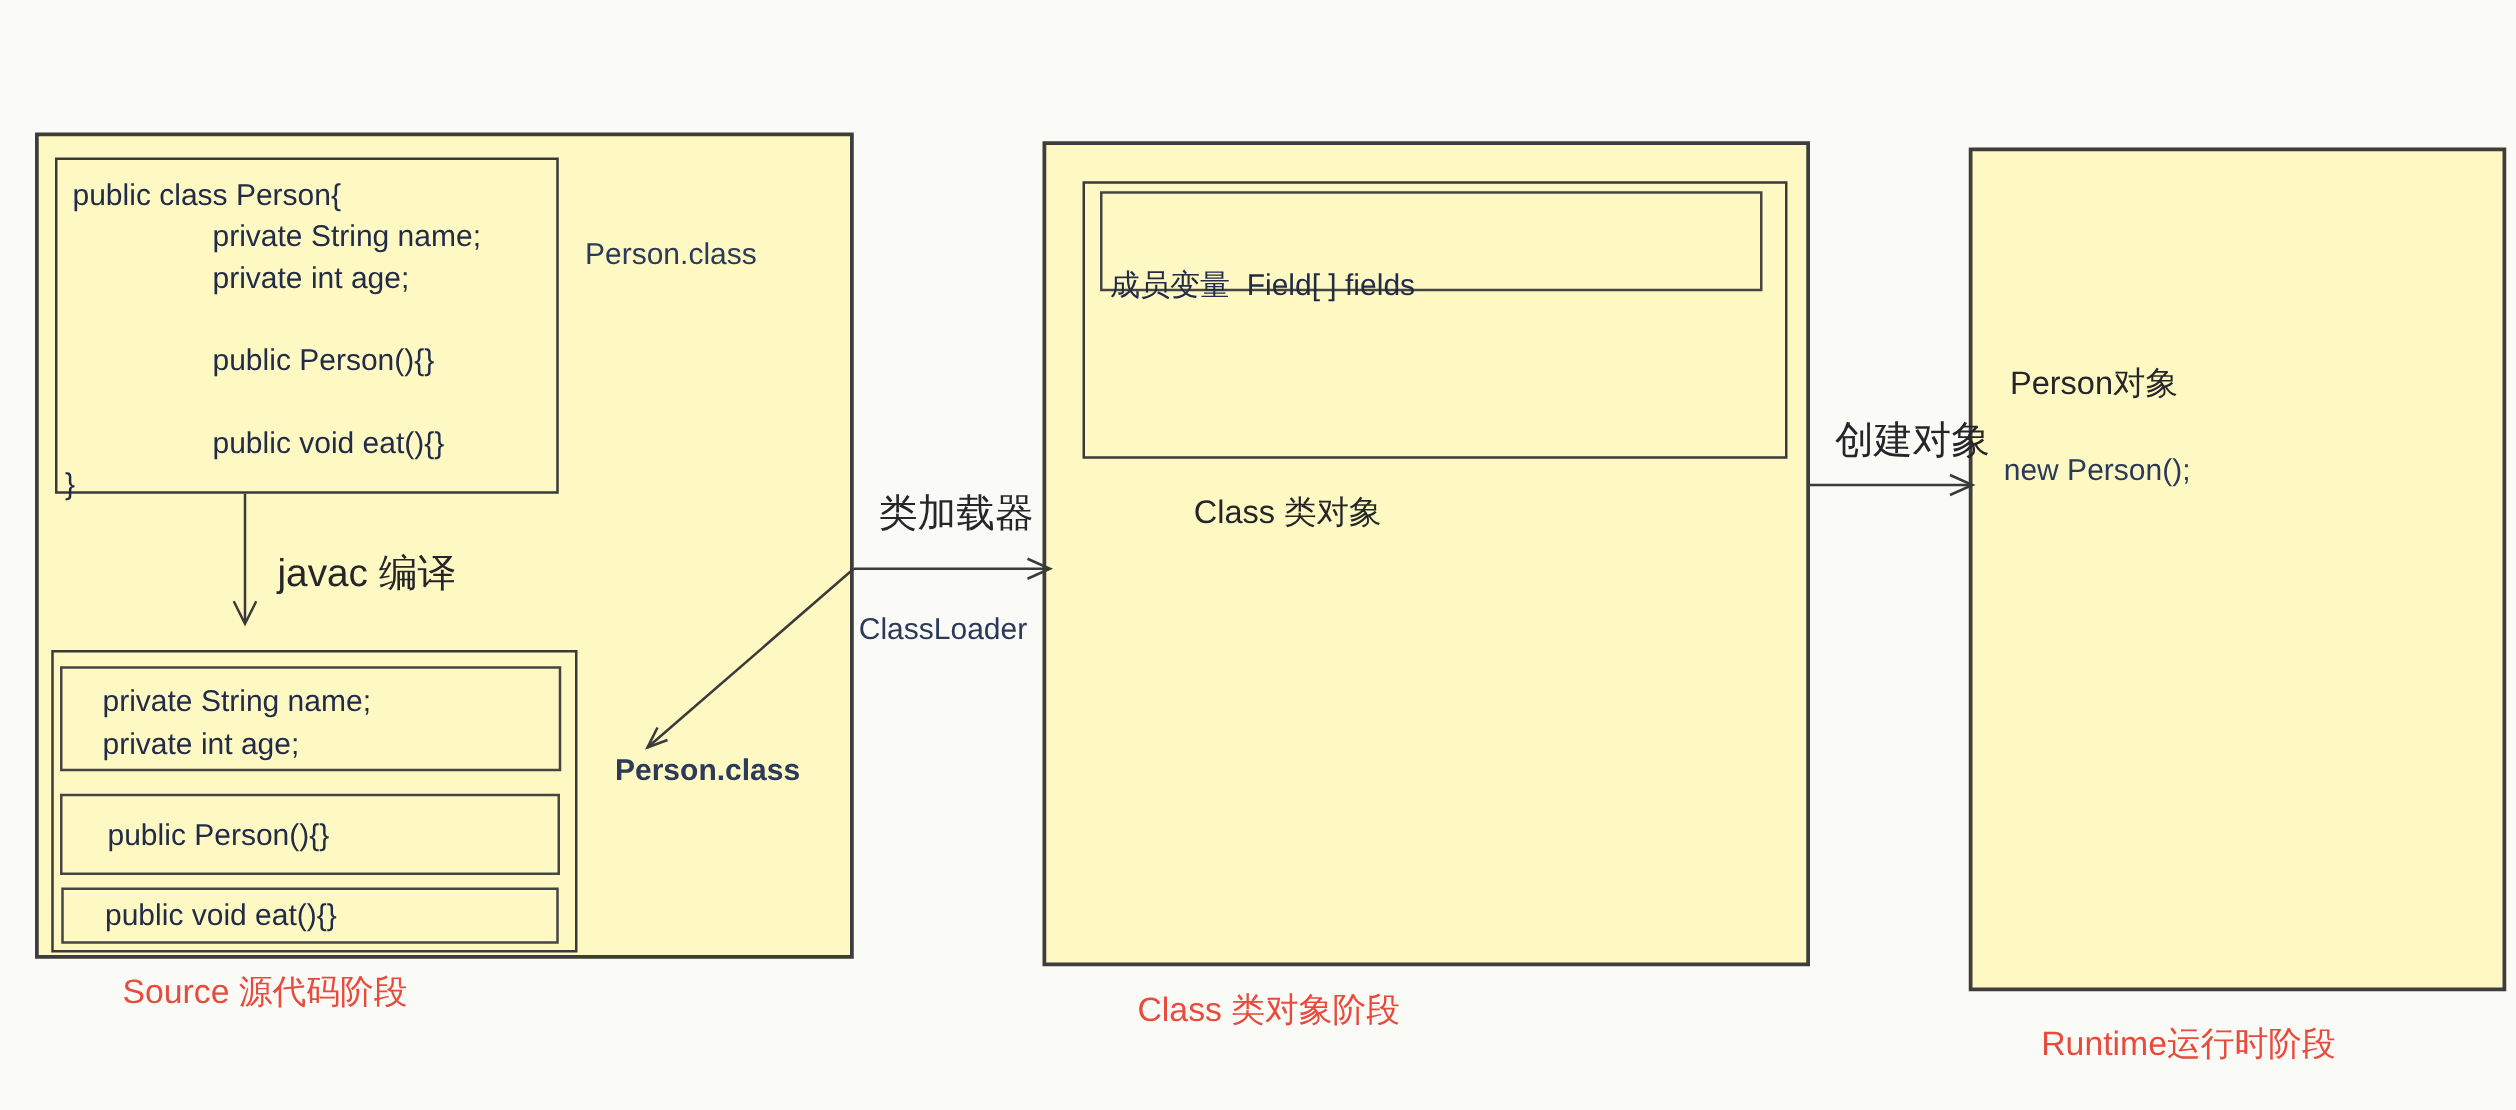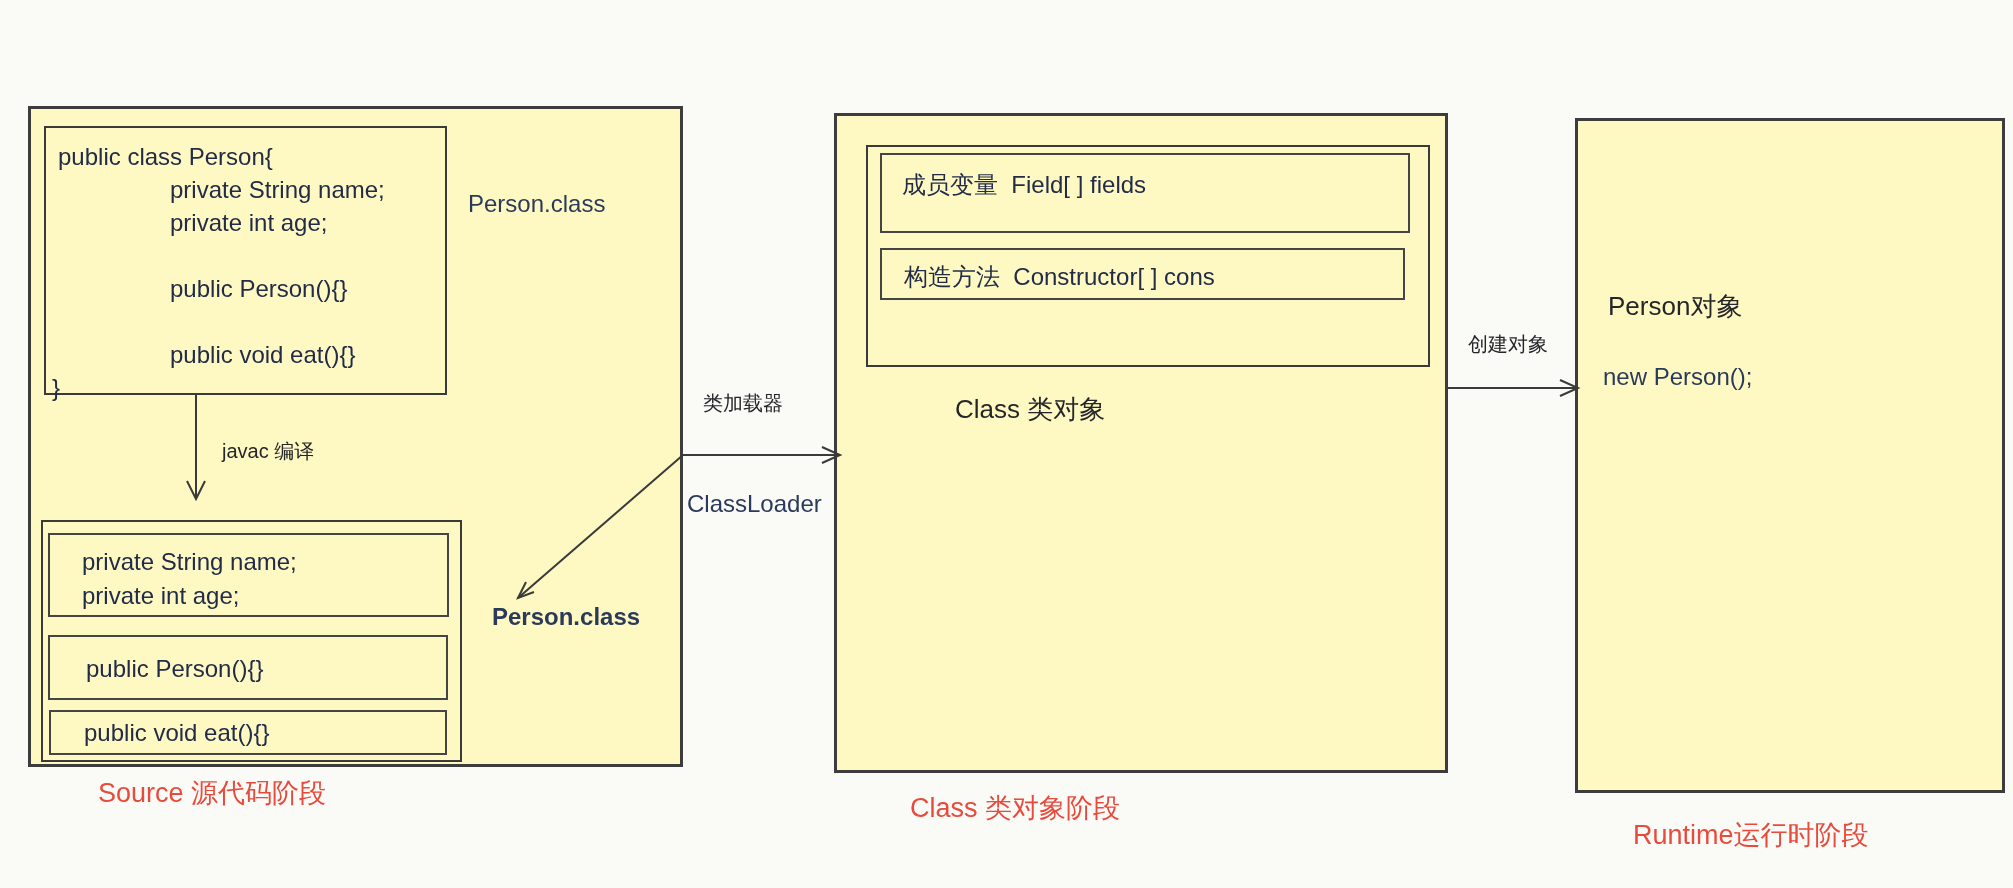--- a/index.html
+++ b/index.html
@@ -12,21 +12,21 @@
   .title{
     position:absolute;left:18px;top:20px;
     font-size:28px;font-weight:600;color:#33333c;letter-spacing:0.5px;
     white-space:pre;
   }
   .box{position:absolute;background:#fef9c3;box-sizing:border-box;}
   .outer{border:3px solid #3d3d3d;}
   .inner{border:2px solid #3a3a3a;}
   .inner2{border:2px solid #454545;}
   .label{position:absolute;font-size:24px;color:#2b3a5a;white-space:pre;}
-  .zh{font-size:20px;color:#26262a;text-align:center;}
+  .zh{font-size:31px;color:#26262a;text-align:center;}
   .zh26{font-size:26px;color:#26262a;}
   .red{font-size:27px;color:#e84b3c;}
   .code-block{padding-top:12px;}
   .code-line{height:33px;line-height:33px;padding-left:12px;font-size:24px;color:#222c48;white-space:pre;}
   .code-line.ind{padding-left:124px;}
   .code-line.brace{padding-left:6px;}
   .mini-lines{padding-top:10px;}
   .mini-line{height:34px;line-height:34px;padding-left:32px;font-size:24px;color:#222c48;white-space:pre;}
   .one-line{font-size:24px;color:#222c48;white-space:pre;}
   svg.arrows{position:absolute;left:0;top:0;pointer-events:none;}
@@ -78,26 +78,23 @@
   <div class="label red" style="left:98px;top:775px;">Source 源代码阶段</div>
 
   <div class="label zh" style="left:687px;top:390px;margin-left:16px;">类加载器</div>
   <div class="label" style="left:687px;top:490px;">ClassLoader</div>
 
   <div class="box outer" style="left:834px;top:113px;width:614px;height:660px;"></div>
 
   <div class="box inner" style="left:866px;top:145px;width:564px;height:222px;"></div>
 
   <div class="box inner2" style="left:880px;top:153px;width:530px;height:80px;">
-    <div class="one-line" style="padding:14px 0 0 20px;">成员变量  Field[ ] fields</div>
+    <div class="one-line" style="padding:14px 0 0 6px;margin-top:43px;">成员变量  Field[ ] fields</div>
   </div>
 
-  <div class="box inner2" style="left:880px;top:248px;width:525px;height:52px;">
-    <div class="one-line" style="padding:11px 0 0 22px;">构造方法  Constructor[ ] cons</div>
-  </div>
 
 
   <div class="label zh26" style="left:955px;top:392px;">Class 类对象</div>
 
   <div class="label red" style="left:910px;top:790px;">Class 类对象阶段</div>
 
   <div class="box outer" style="left:1575px;top:118px;width:430px;height:675px;"></div>
 
   <div class="label zh" style="left:1468px;top:331px;">创建对象</div>
 

